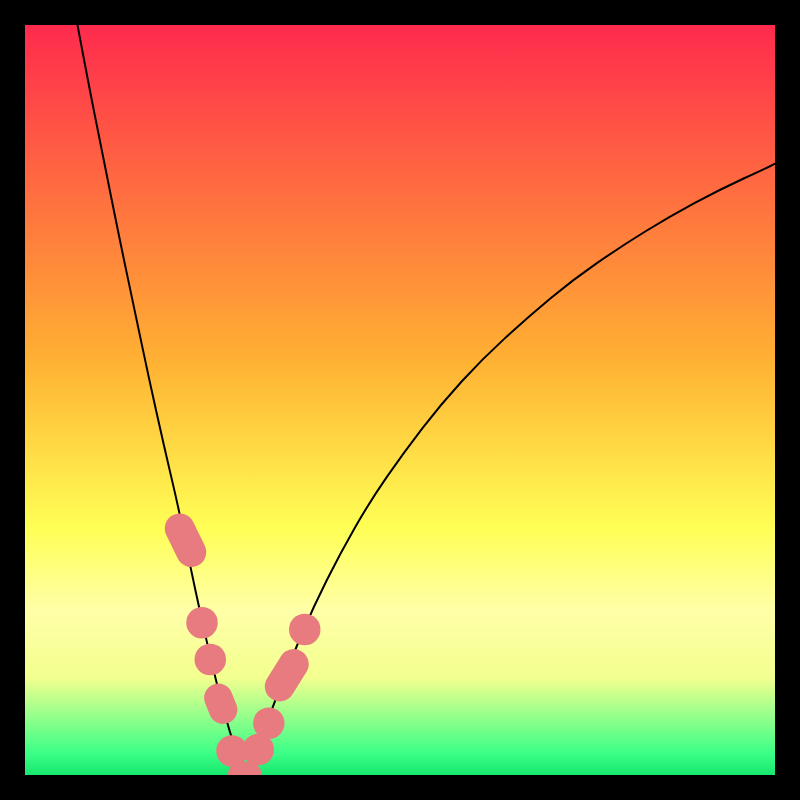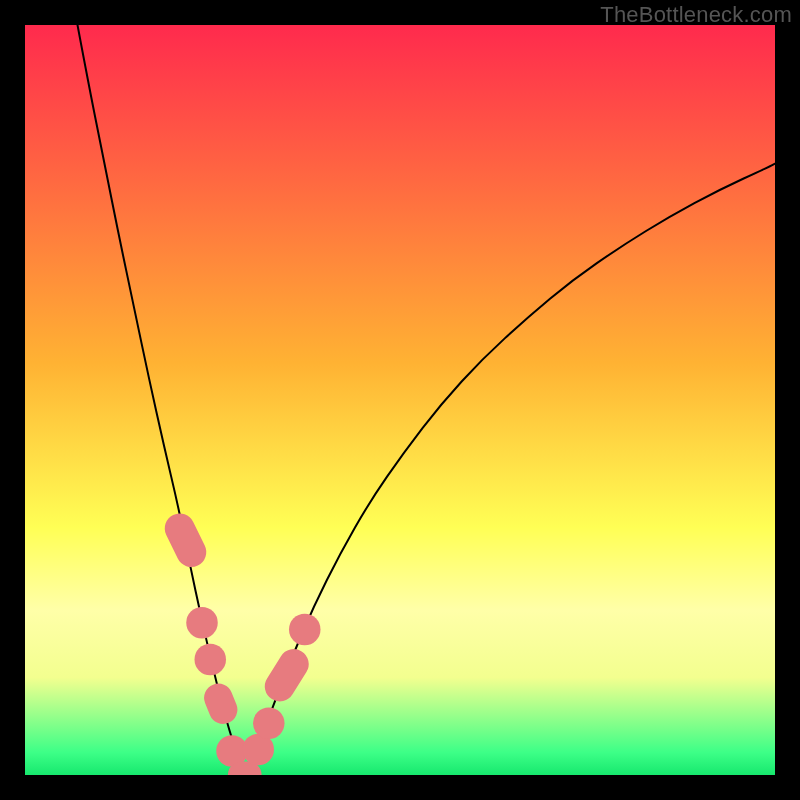--- a/index.html
+++ b/index.html
@@ -30,21 +30,20 @@
     color: #555;
     font-size: 22px;
     font-weight: 500;
     letter-spacing: 0.2px;
   }
 </style>
 </head>
 <body>
 
 <div class="outer">
-  <div class="watermark">TheBottleneck.com</div>
   <svg class="plot" viewBox="0 0 750 750" preserveAspectRatio="none">
     <defs>
       <linearGradient id="bg-grad" x1="0" y1="0" x2="0" y2="1">
           <stop offset="0%" stop-color="#ff2a4d"></stop>
           <stop offset="45%" stop-color="#ffb233"></stop>
           <stop offset="67%" stop-color="#ffff55"></stop>
           <stop offset="78%" stop-color="#ffffa8"></stop>
           <stop offset="87%" stop-color="#f3ff8f"></stop>
           <stop offset="97%" stop-color="#3dff87"></stop>
           <stop offset="100%" stop-color="#17e86e"></stop>

